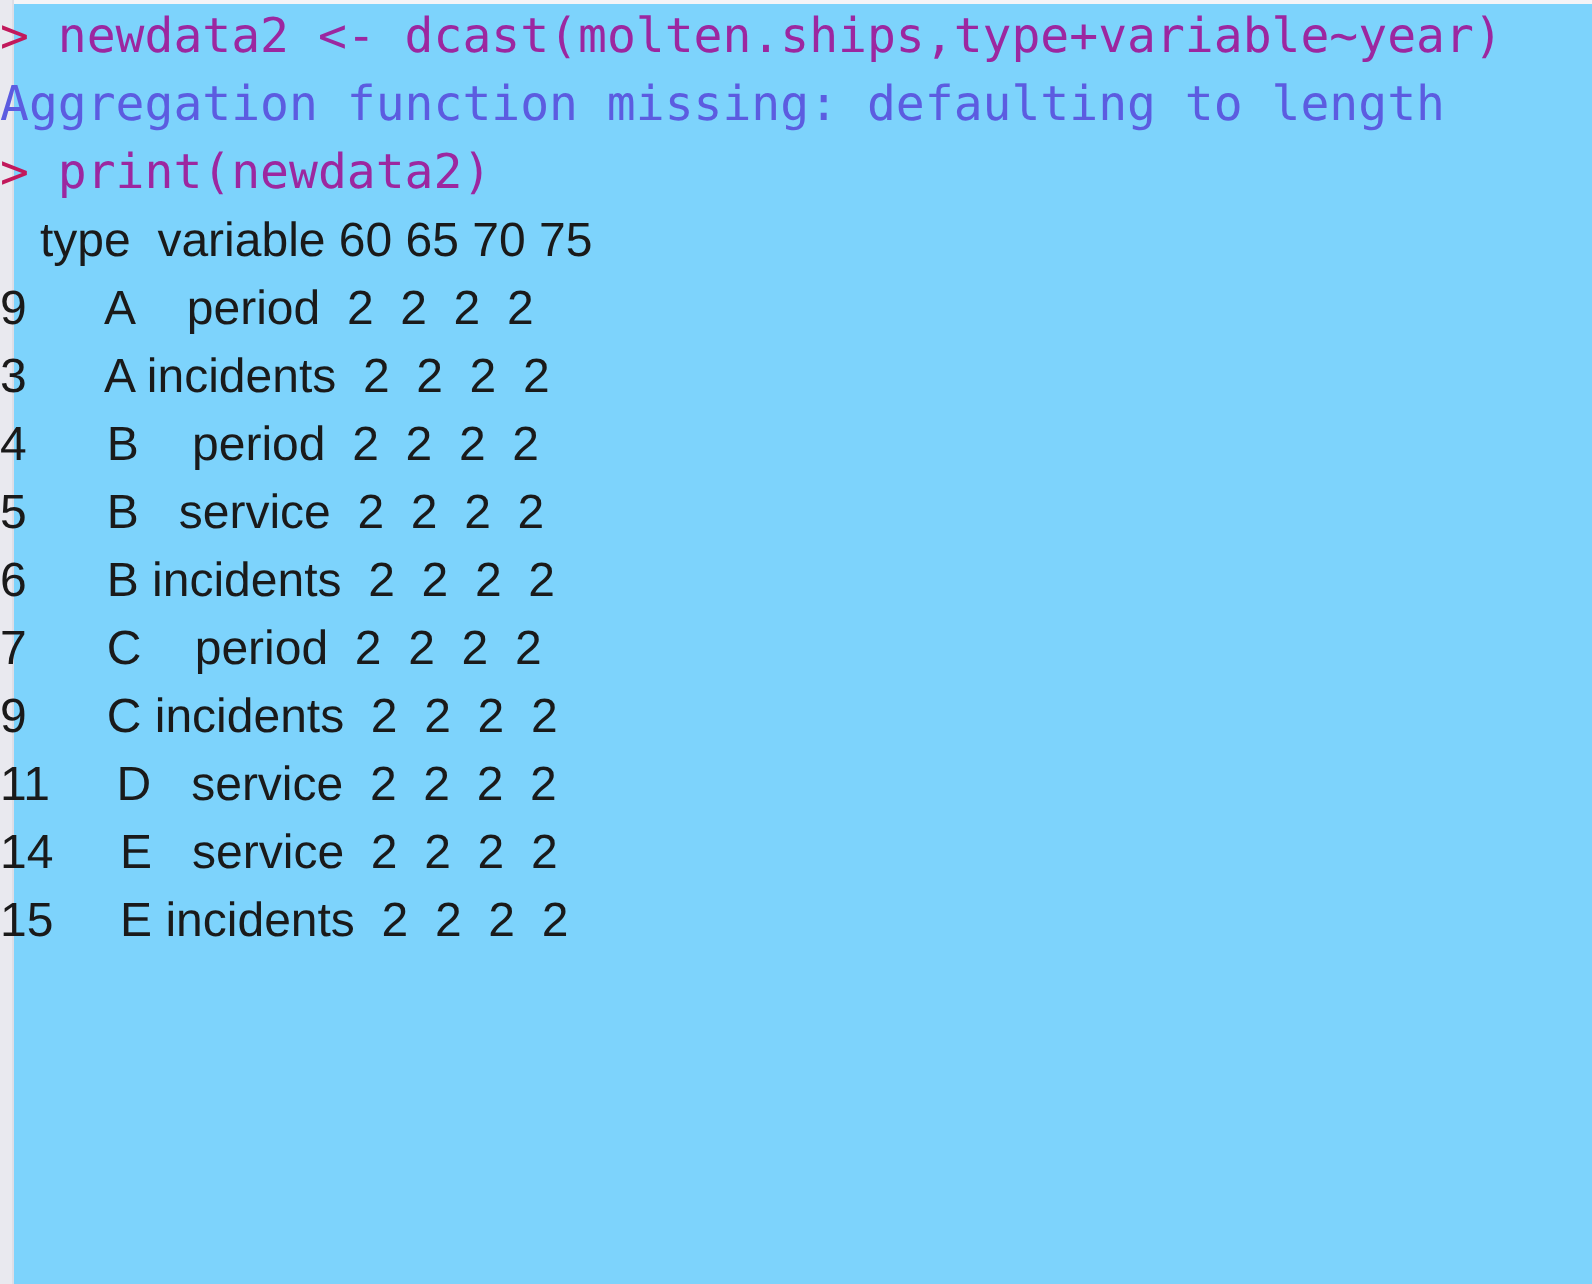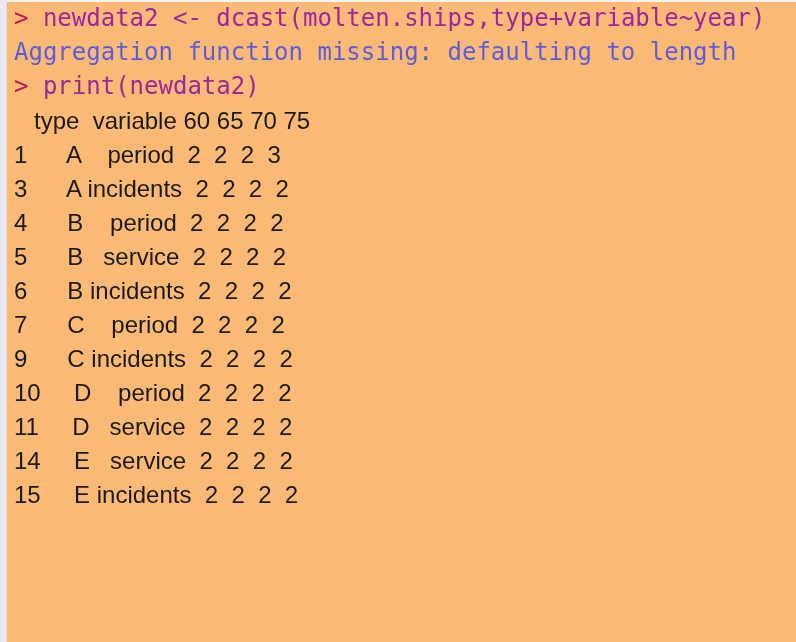--- a/index.html
+++ b/index.html
@@ -11,23 +11,22 @@
   body {
     width: 796px;
     height: 642px;
     overflow: hidden;
     font-family: "DejaVu Sans Mono", "Liberation Mono", monospace;
   }
   #console {
     position: relative;
     width: 796px;
     height: 642px;
-    background: #fdba74;
+    background: #7dd3fc;
     box-sizing: border-box;
-    padding-left: 14px;
     padding-top: 1px;
     overflow: hidden;
   }
   
   .gutter {
     position: absolute;
     left: 0;
     top: 0;
     width: 7px;
     height: 642px;
@@ -81,27 +80,26 @@
   <div class="lines">
 
     <div class="cline"><span class="c-prompt">&gt; </span><span class="c-cmd">newdata2 &lt;- dcast(molten.ships,type+variable~year)</span></div>
 
     <div class="cline"><span class="c-msg">Aggregation function missing: defaulting to length</span></div>
 
     <div class="cline"><span class="c-prompt">&gt; </span><span class="c-cmd">print(newdata2)</span></div>
 
     <div class="table-block">
       <div class="trow">   type  variable 60 65 70 75</div>
-      <div class="trow">1      A    period  2  2  2  3</div>
+      <div class="trow">9      A    period  2  2  2  2</div>
       <div class="trow">3      A incidents  2  2  2  2</div>
       <div class="trow">4      B    period  2  2  2  2</div>
       <div class="trow">5      B   service  2  2  2  2</div>
       <div class="trow">6      B incidents  2  2  2  2</div>
       <div class="trow">7      C    period  2  2  2  2</div>
       <div class="trow">9      C incidents  2  2  2  2</div>
-      <div class="trow">10     D    period  2  2  2  2</div>
       <div class="trow">11     D   service  2  2  2  2</div>
       <div class="trow">14     E   service  2  2  2  2</div>
       <div class="trow">15     E incidents  2  2  2  2</div>
     </div>
 
   </div>
 </div>
 
 </body></html>

